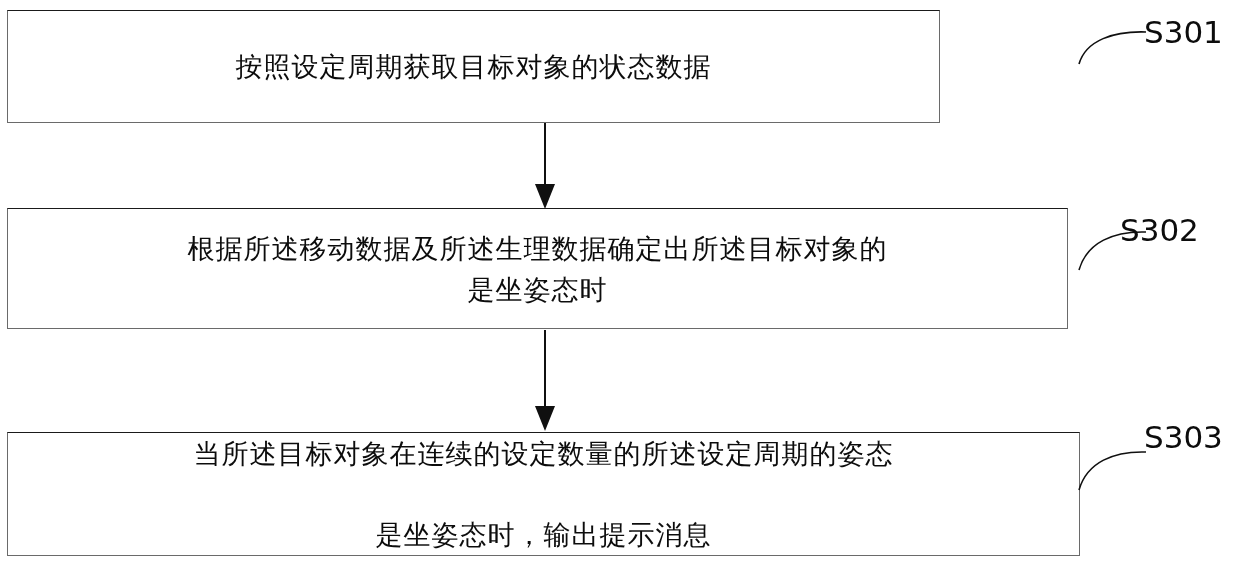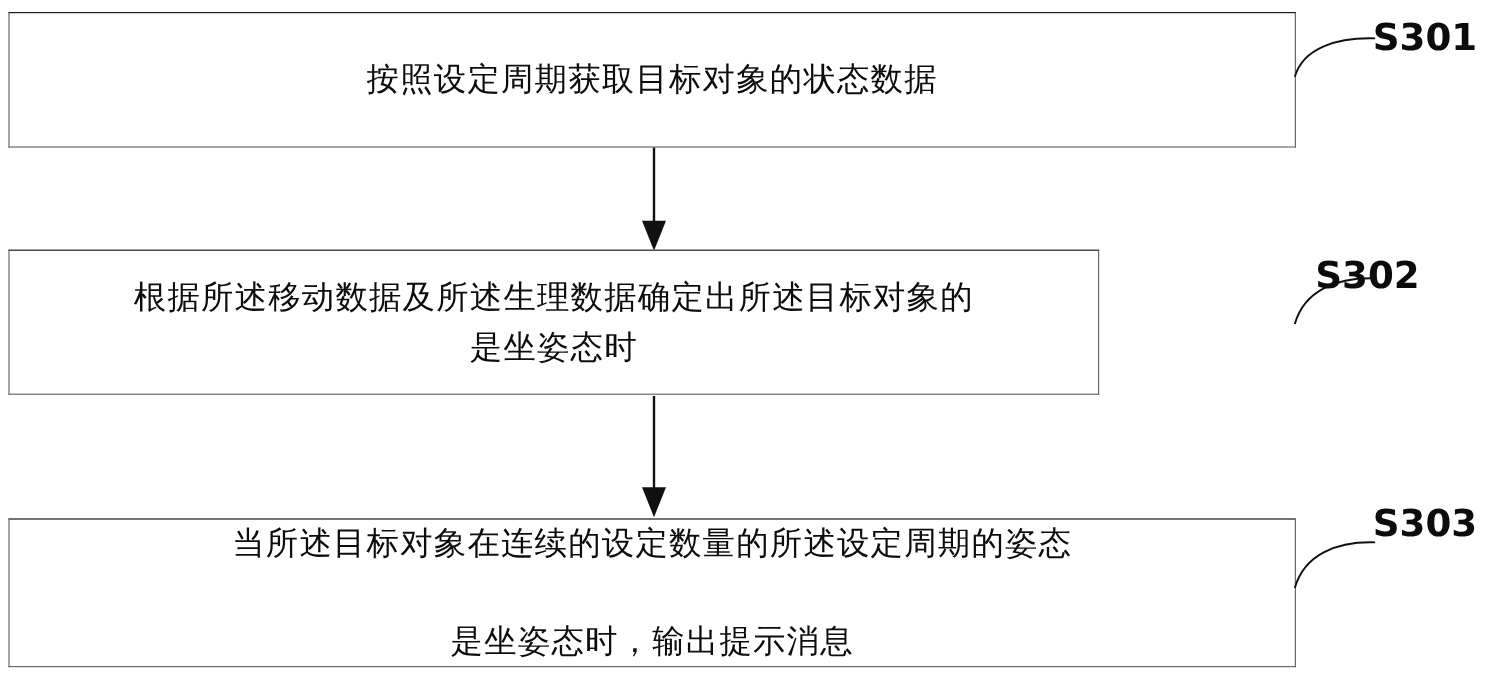--- a/index.html
+++ b/index.html
@@ -22,22 +22,22 @@
     position: absolute;
     box-sizing: border-box;
     border: 1px solid #6a6a6a;
     border-top-color: #1a1a1a;
     background: #ffffff;
     display: flex;
     flex-direction: column;
     align-items: center;
     justify-content: center;
   }
-  .proc-box.b1 { left: 7px;  top: 10px;  width: 1073px; height: 113px; }
-  .proc-box.b2 { left: 7px;  top: 208px; width: 909px; height: 121px; }
+  .proc-box.b1 { left: 7px;  top: 10px;  width: 933px; height: 113px; }
+  .proc-box.b2 { left: 7px;  top: 208px; width: 1061px; height: 121px; }
   .proc-box.b3 { left: 7px;  top: 432px; width: 1073px; height: 124px; justify-content: space-between; }
 
   .box-text {
     font-family: "DejaVu Serif", "Liberation Serif", serif;
     font-size: 27px;
     line-height: 41px;
     color: #0c0c0c;
     text-align: center;
     letter-spacing: 1px;
     white-space: nowrap;
@@ -70,27 +70,27 @@
 
   .connector.c2 { left: 544px; top: 330px; height: 103px; }
   .connector.c2 .conn-line { height: 78px; }
   .connector.c2 .conn-head { top: 76px; }
 
   
   .step-label {
     position: absolute;
     font-family: "DejaVu Sans", "Liberation Sans", sans-serif;
     font-size: 31px;
-    font-weight: 700;
+    font-weight: 400;
     color: #0c0c0c;
     letter-spacing: 0px;
     white-space: nowrap;
   }
   .step-label.s1 { left: 1144px; top: 14px; }
-  .step-label.s2 { left: 1096px; top: 212px; }
+  .step-label.s2 { left: 1120px; top: 212px; }
   .step-label.s3 { left: 1144px; top: 419px; }
 
   .leader {
     position: absolute;
     overflow: visible;
   }
   .leader.l1 { left: 1076px; top: 24px;  width: 74px; height: 42px; }
   .leader.l2 { left: 1076px; top: 222px; width: 74px; height: 52px; }
   .leader.l3 { left: 1076px; top: 442px; width: 74px; height: 52px; }
   .leader path {

